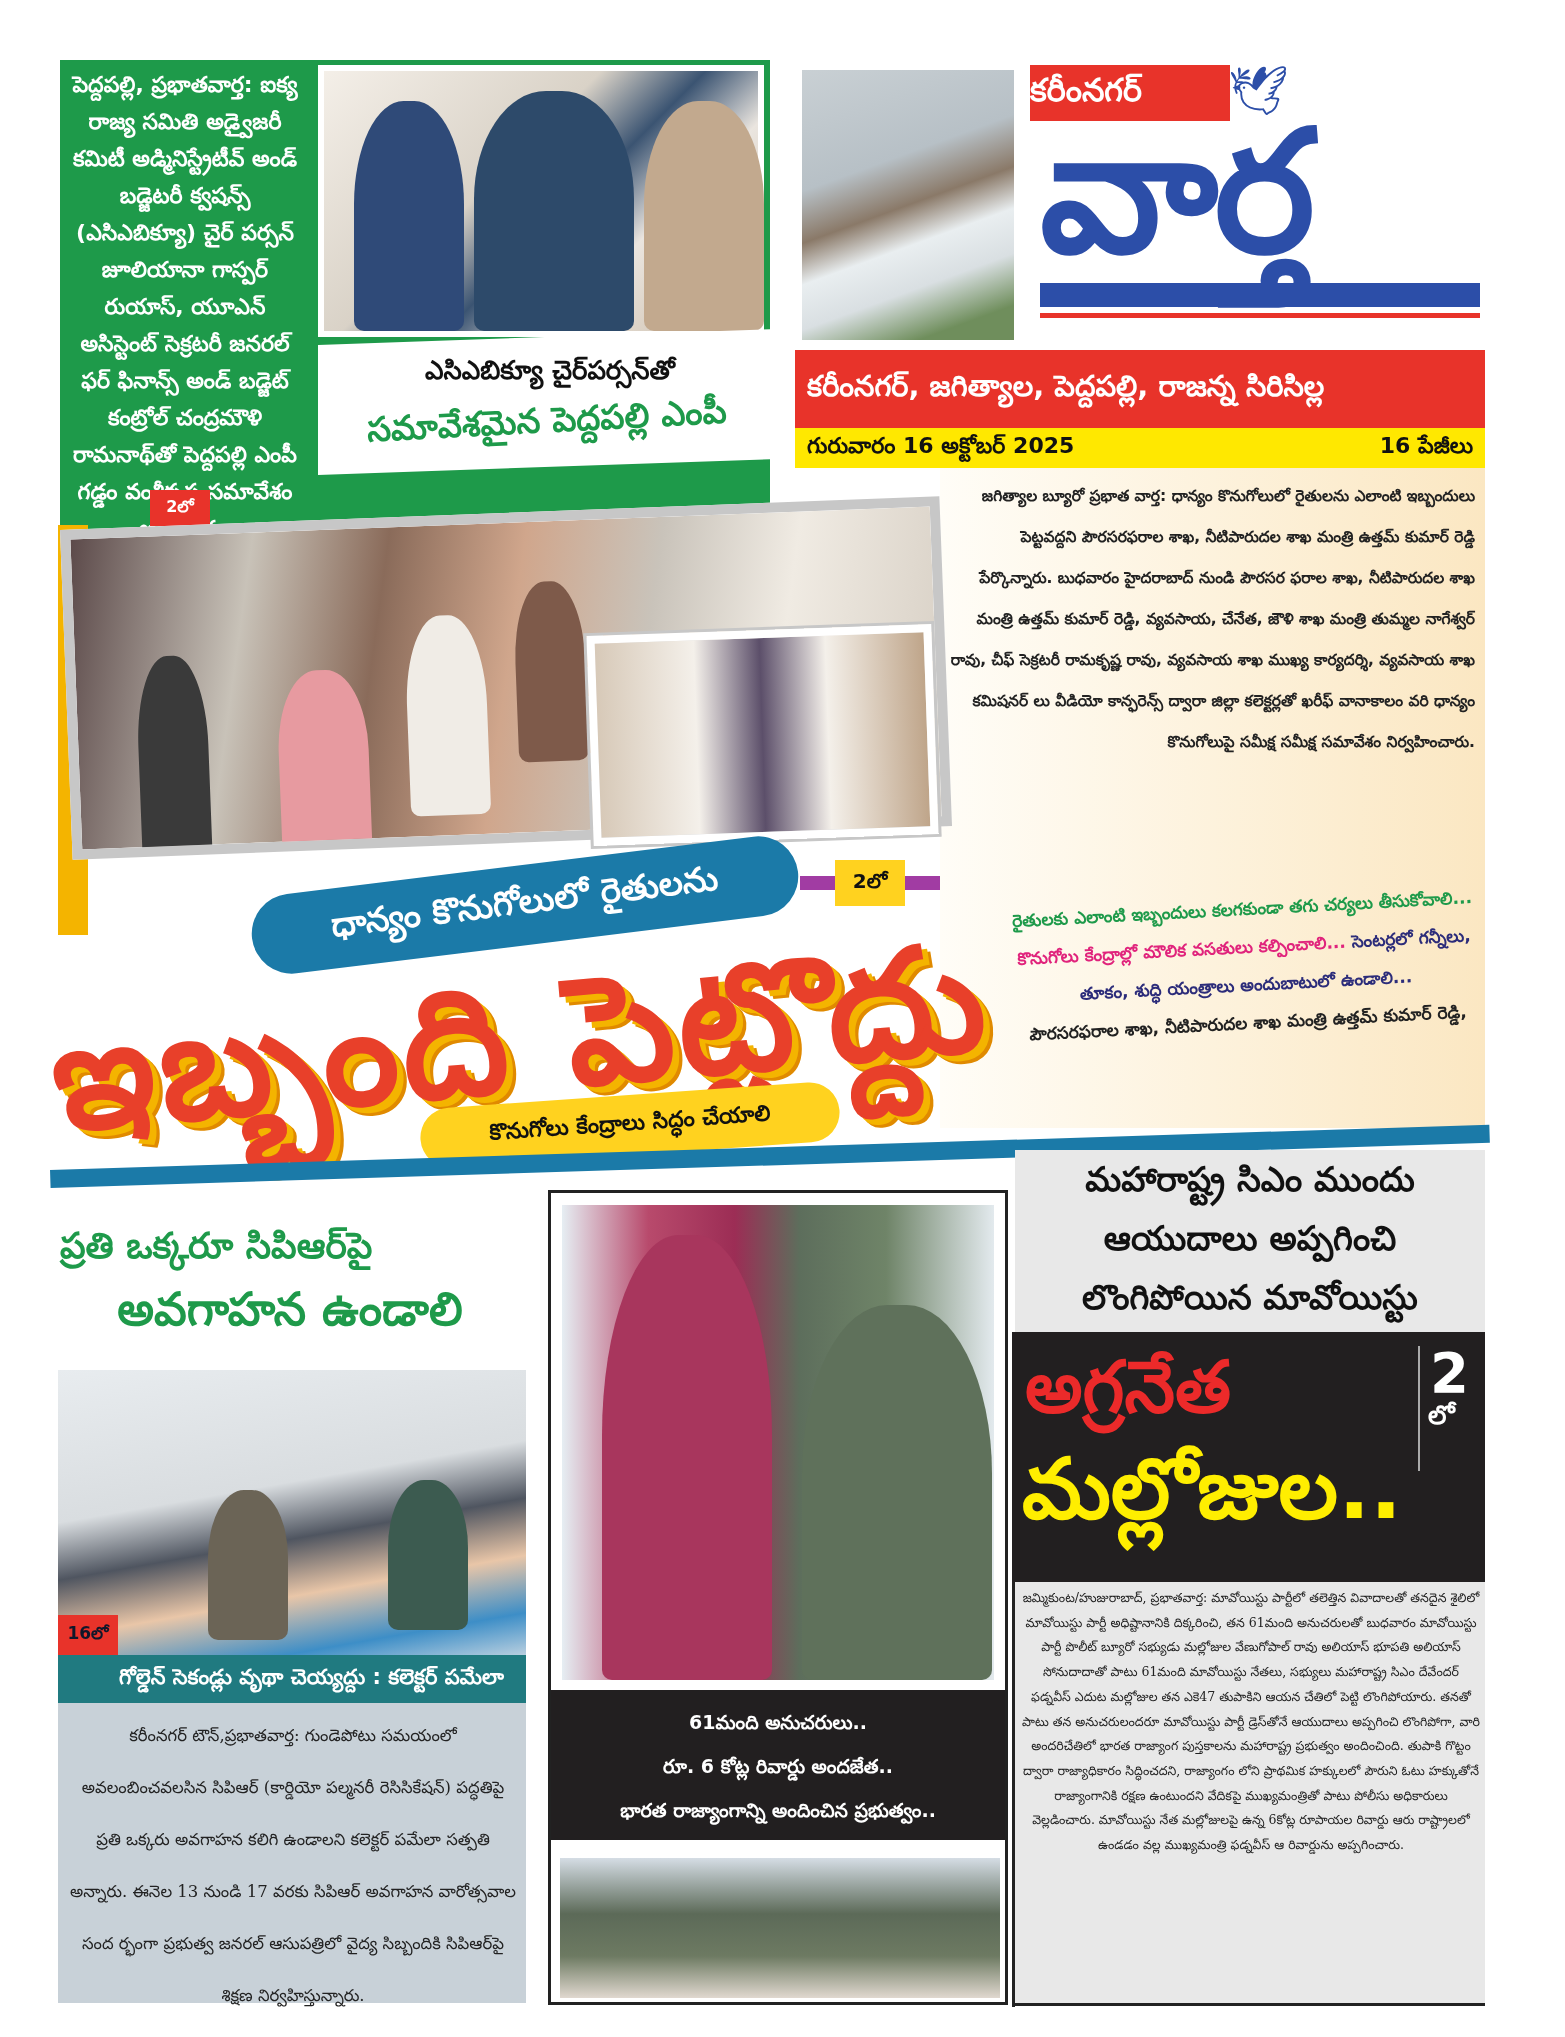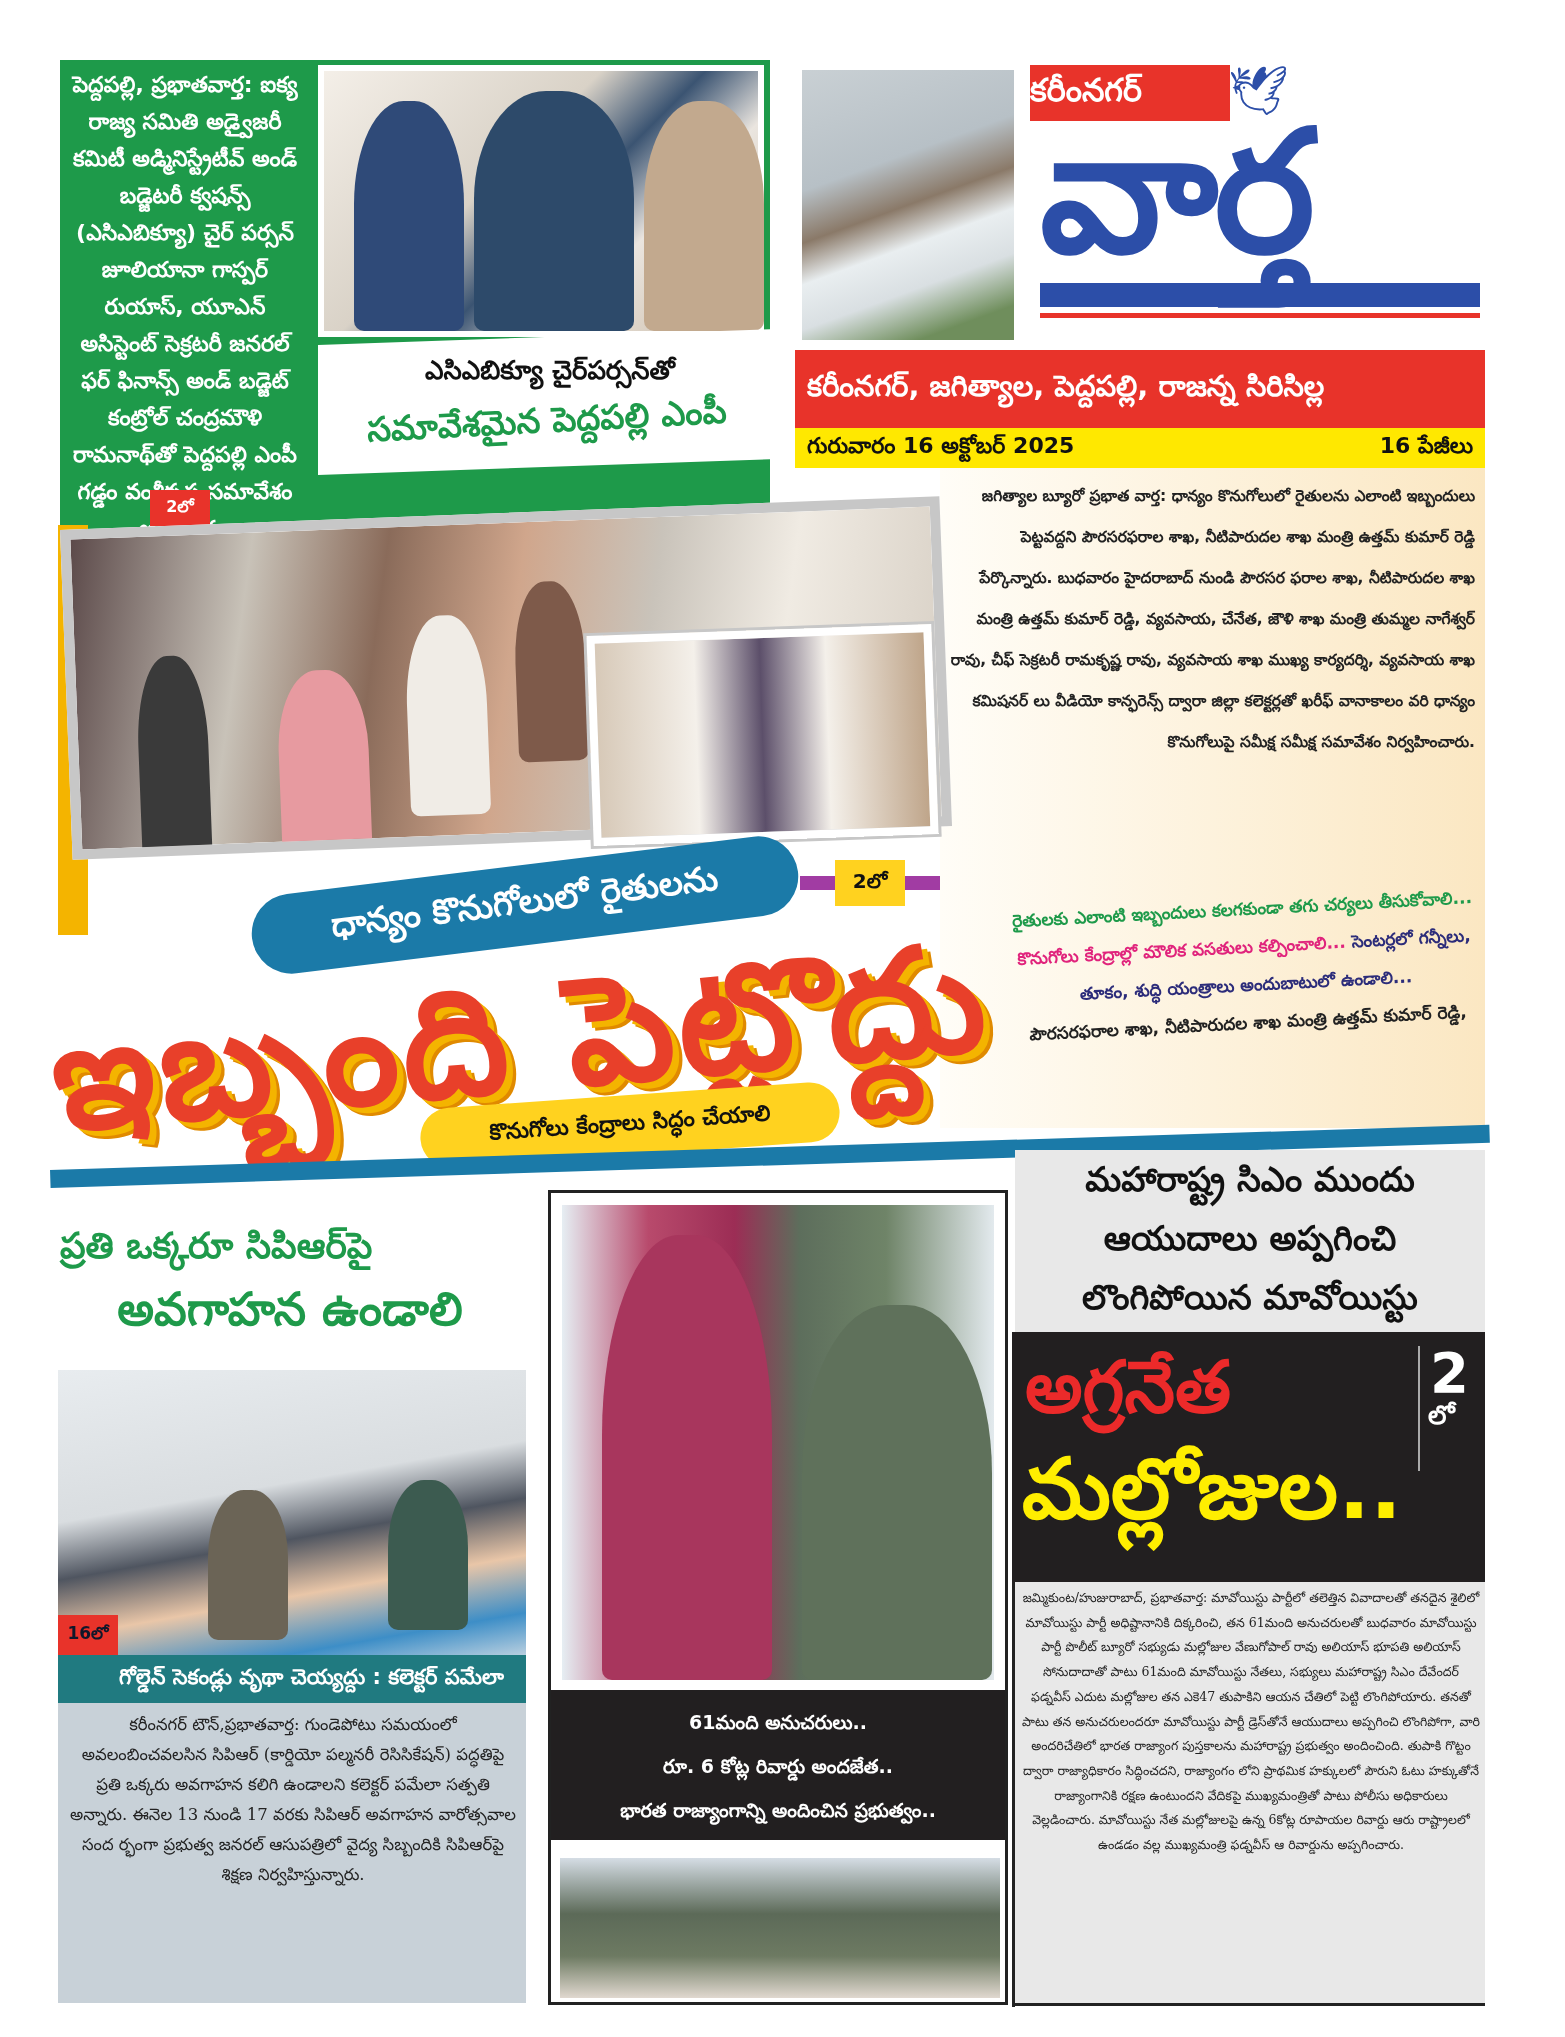--- a/index.html
+++ b/index.html
@@ -43,21 +43,21 @@
   .b-green { color: #1e9a4a; } .b-pink { color: #e0237c; } .b-navy { color: #2c2c7a; } .b-dark { color:#222; }
   .blue-divider { left: 50px; top: 1170px; width: 1440px; height: 18px; background: #1b7aa8; transform: rotate(-1.8deg); transform-origin: left top; }
 
   
   .cpr-h1 { left: 60px; top: 1225px; width: 460px; text-align: left; font-size: 36px; font-weight: bold; color: #1e9a4a; }
   .cpr-h2 { left: 60px; top: 1282px; width: 460px; text-align: center; font-size: 46px; font-weight: bold; color: #1e9a4a; }
   .cpr-photo { left: 58px; top: 1370px; width: 468px; height: 300px; background: linear-gradient(170deg,#e8ecef 0%,#d9dde0 40%,#4f5560 55%,#e9c6a8 70%,#3d8ec7 85%,#e4e6e8 100%); }
   .tag-16lo { left: 58px; top: 1615px; width: 60px; height: 40px; background: #e8332a; color:#0f172a; font-size: 17px; font-weight:bold; display:flex; align-items:center; justify-content:center; }
   .cpr-caption { left: 58px; top: 1655px; width: 468px; height: 48px; background: #207a80; color:#fff; font-size: 21px; font-weight:bold; display:flex; align-items:center; justify-content:center; white-space: nowrap; padding-left: 39px; }
   .cpr-body-bg { left: 58px; top: 1703px; width: 468px; height: 300px; background: #c8d1d8; }
-  .cpr-body { left: 68px; top: 1710px; width: 450px; font-size: 16.5px; line-height: 30px; text-align: center; color: #222; font-family: "DejaVu Serif", serif; }
+  .cpr-body { left: 68px; top: 1710px; width: 450px; font-size: 16.5px; line-height: 52px; text-align: center; color: #222; font-family: "DejaVu Serif", serif; }
 
   
   .mid-frame { left: 548px; top: 1190px; width: 460px; height: 815px; background: #fff; border: 3px solid #222; }
   .mid-photo { left: 562px; top: 1205px; width: 432px; height: 475px; background: linear-gradient(90deg,#e6eef3 0%,#b84a6c 20%,#9c2d55 40%,#5d6e5c 55%,#6f8468 75%,#e3eaee 100%); }
   .mid-dark { left: 551px; top: 1690px; width: 454px; height: 150px; background: #221f20; }
   .mid-dark-text { left: 551px; top: 1700px; width: 454px; color:#fff; font-size: 19px; line-height: 44px; text-align: center; font-weight: bold; }
   .group-photo { left: 560px; top: 1858px; width: 440px; height: 140px; background: linear-gradient(180deg,#d5dde5 0%,#5c6a58 40%,#6d7a62 70%,#e0d8cf 100%); }
 
   
   .right-gray { left: 1015px; top: 1150px; width: 470px; height: 855px; background: #e8e8e8; }

